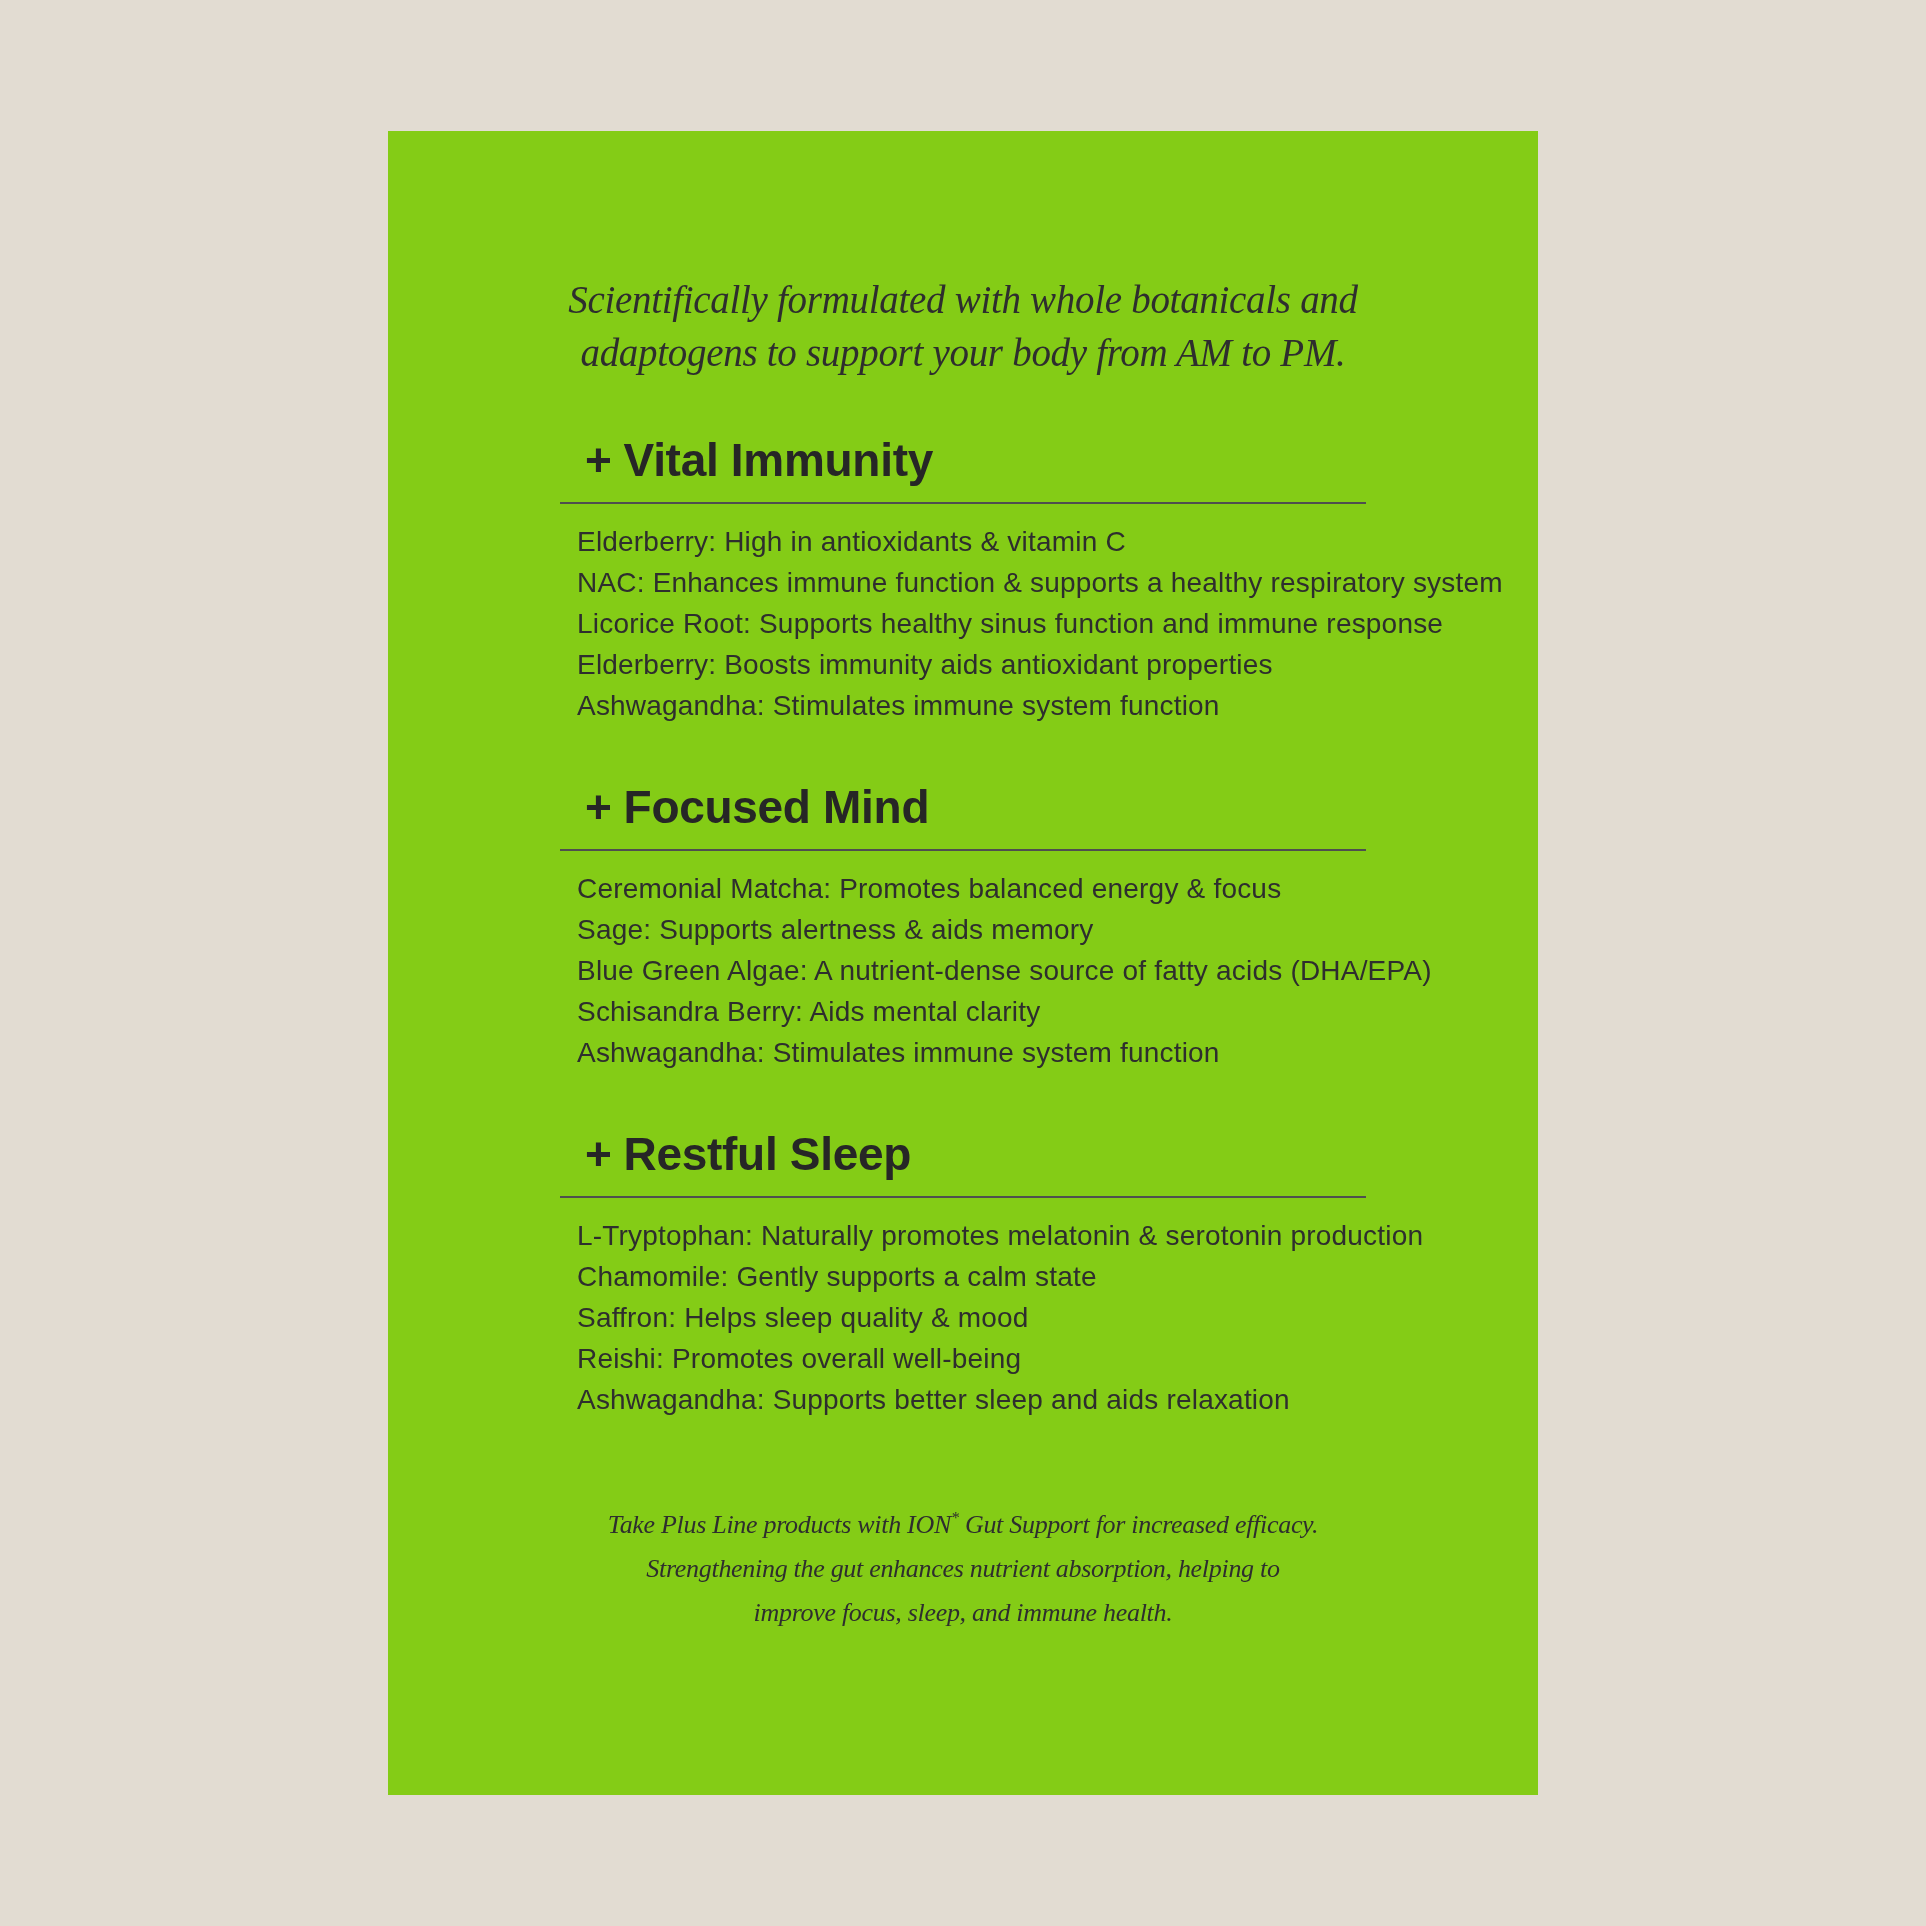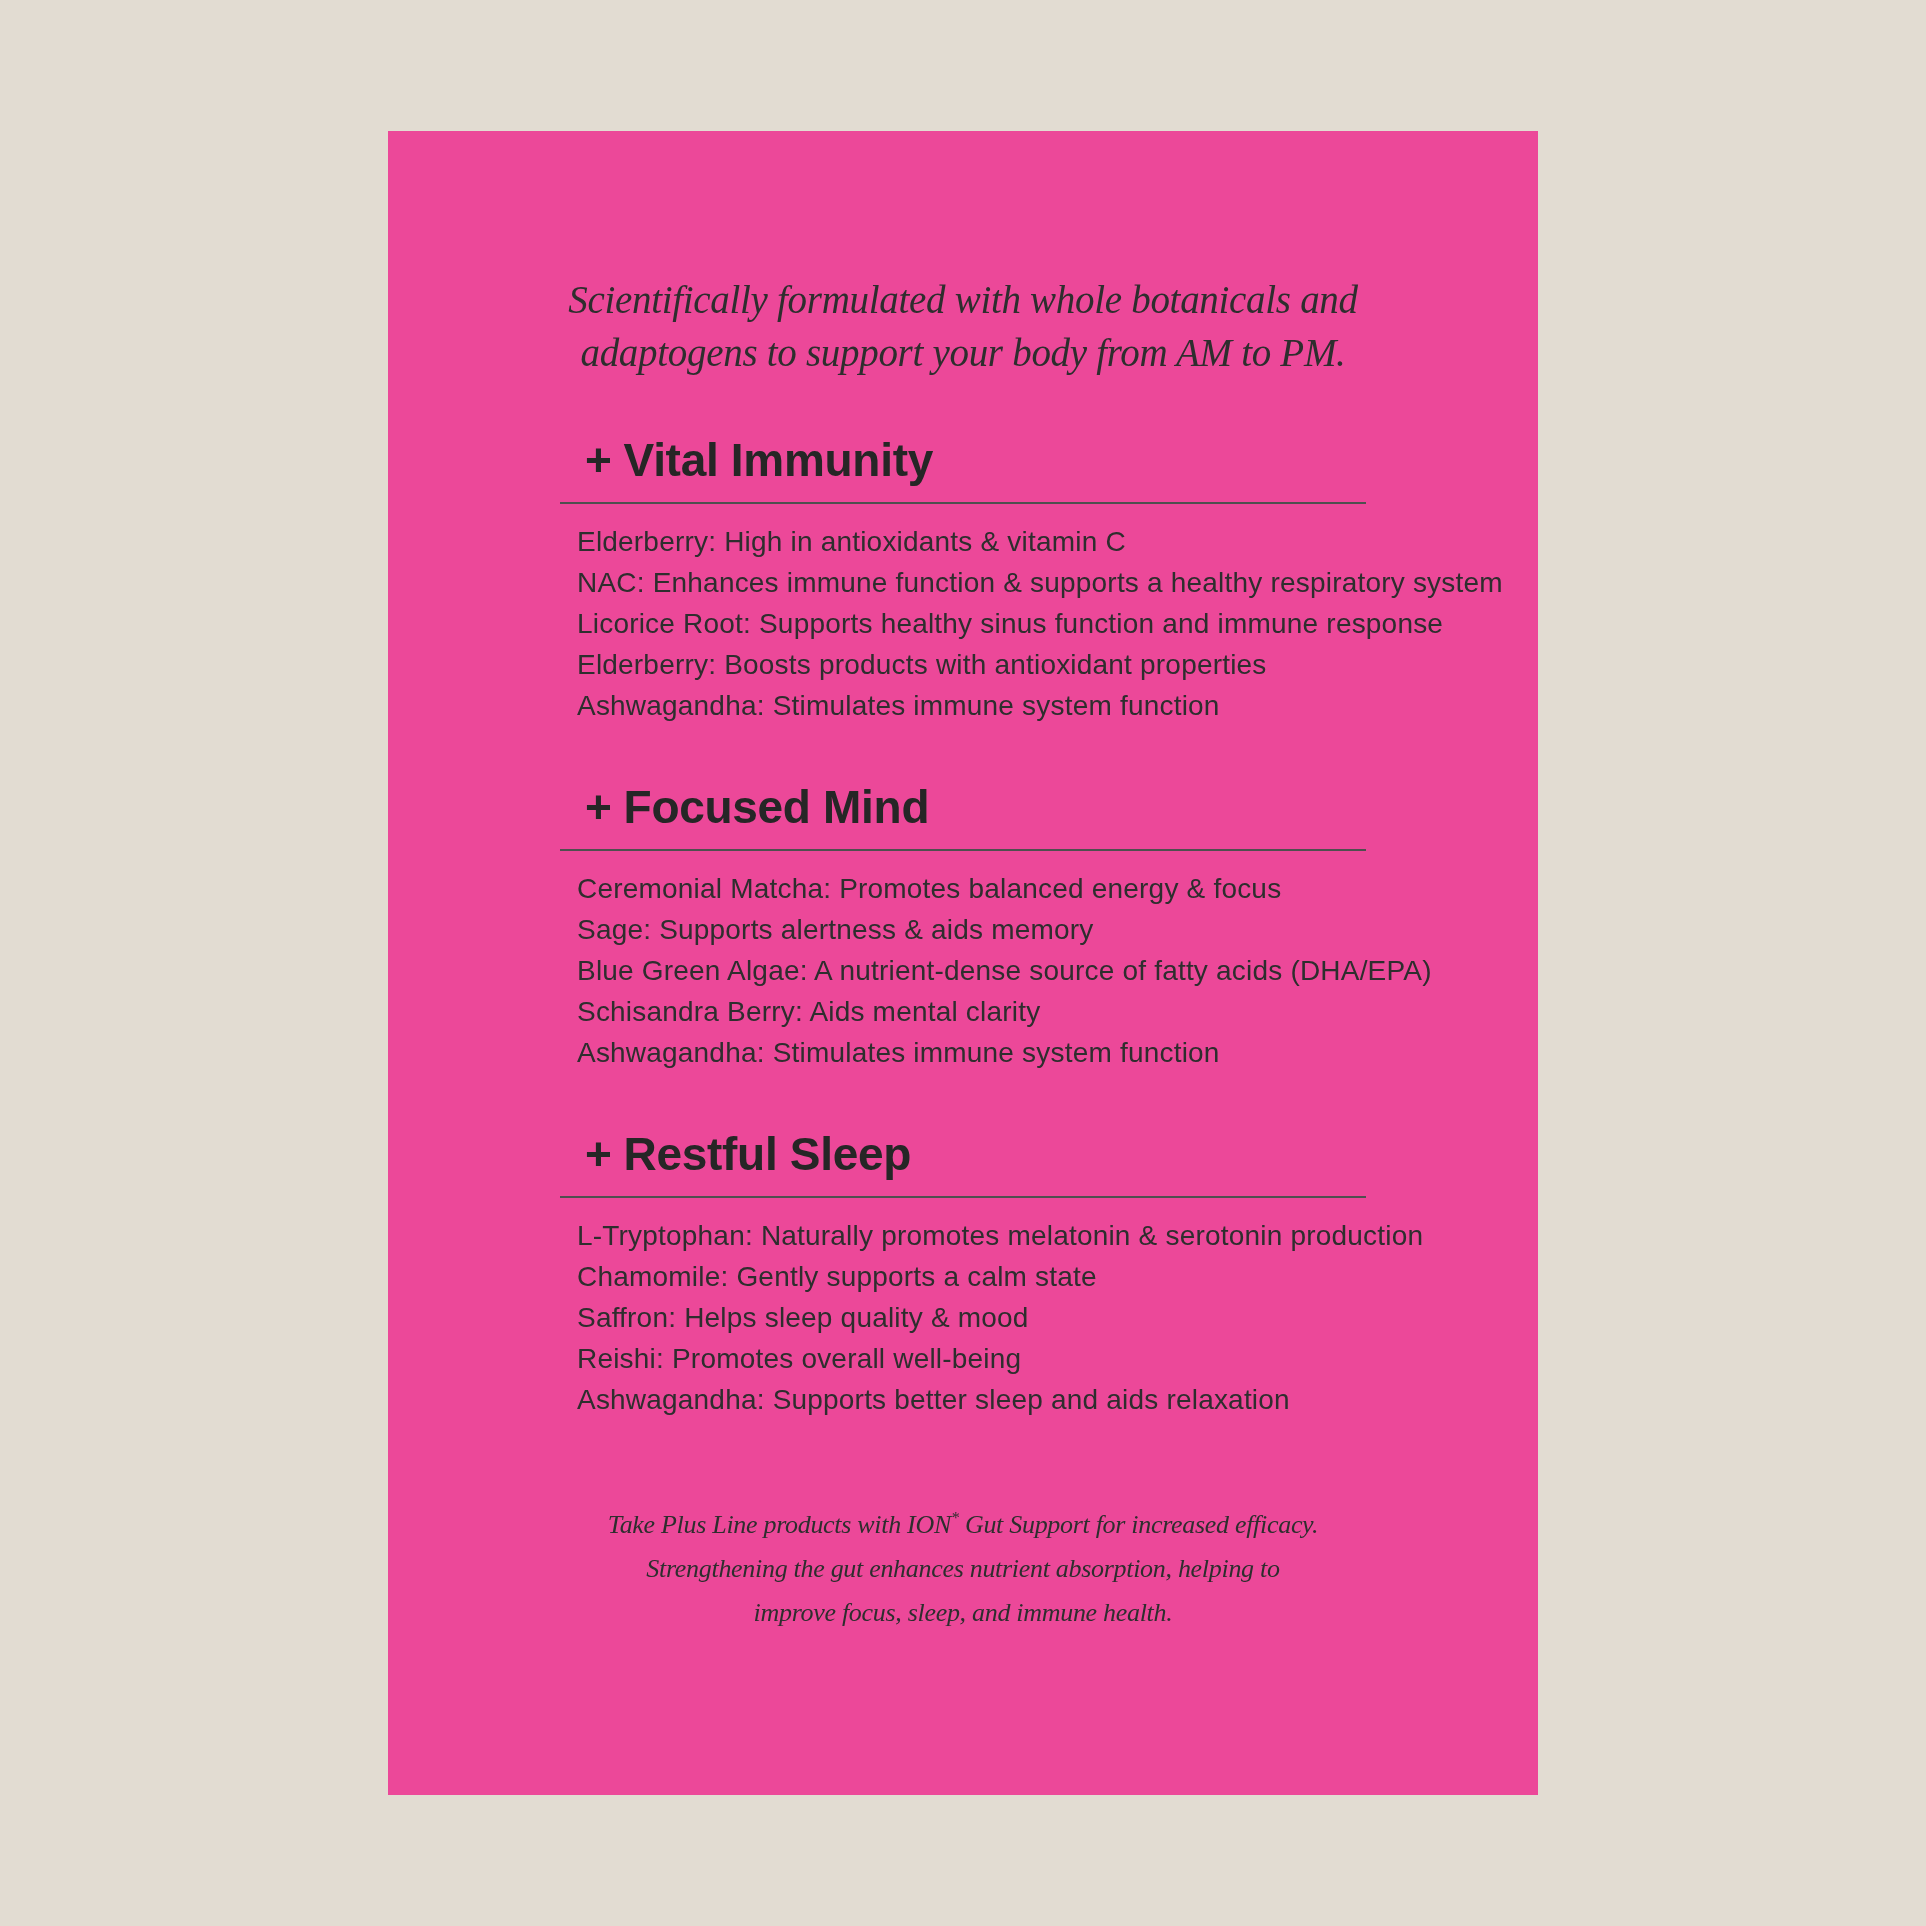--- a/index.html
+++ b/index.html
@@ -11,21 +11,21 @@
     font-family: "Liberation Sans", sans-serif;
     position: relative;
     overflow: hidden;
   }
   .card {
     position: absolute;
     left: 388px;
     top: 131px;
     width: 1150px;
     height: 1664px;
-    background: #ec4899;
+    background: #84cc16;
   }
   .intro {
     padding-top: 142px;
     margin-bottom: 26px;
     text-align: center;
     font-family: "Liberation Serif", serif;
     font-style: italic;
     font-size: 39px;
     line-height: 53px;
     color: #2e2e2e;
@@ -86,21 +86,21 @@
 
   <div class="content">
 
     <section>
       <h2 class="sec-title"><span class="plus">+</span><span>Vital Immunity</span></h2>
       <div class="rule"></div>
       <ul class="ing-list">
         <li><span>Elderberry:</span> <span>High in antioxidants &amp; vitamin C</span></li>
         <li><span>NAC:</span> <span>Enhances immune function &amp; supports a healthy respiratory system</span></li>
         <li><span>Licorice Root:</span> <span>Supports healthy sinus function and immune response</span></li>
-        <li><span>Elderberry:</span> <span>Boosts products with antioxidant properties</span></li>
+        <li><span>Elderberry:</span> <span>Boosts immunity aids antioxidant properties</span></li>
         <li><span>Ashwagandha:</span> <span>Stimulates immune system function</span></li>
       </ul>
     </section>
 
     <section>
       <h2 class="sec-title"><span class="plus">+</span><span>Focused Mind</span></h2>
       <div class="rule"></div>
       <ul class="ing-list">
         <li><span>Ceremonial Matcha:</span> <span>Promotes balanced energy &amp; focus</span></li>
         <li><span>Sage:</span> <span>Supports alertness &amp; aids memory</span></li>

